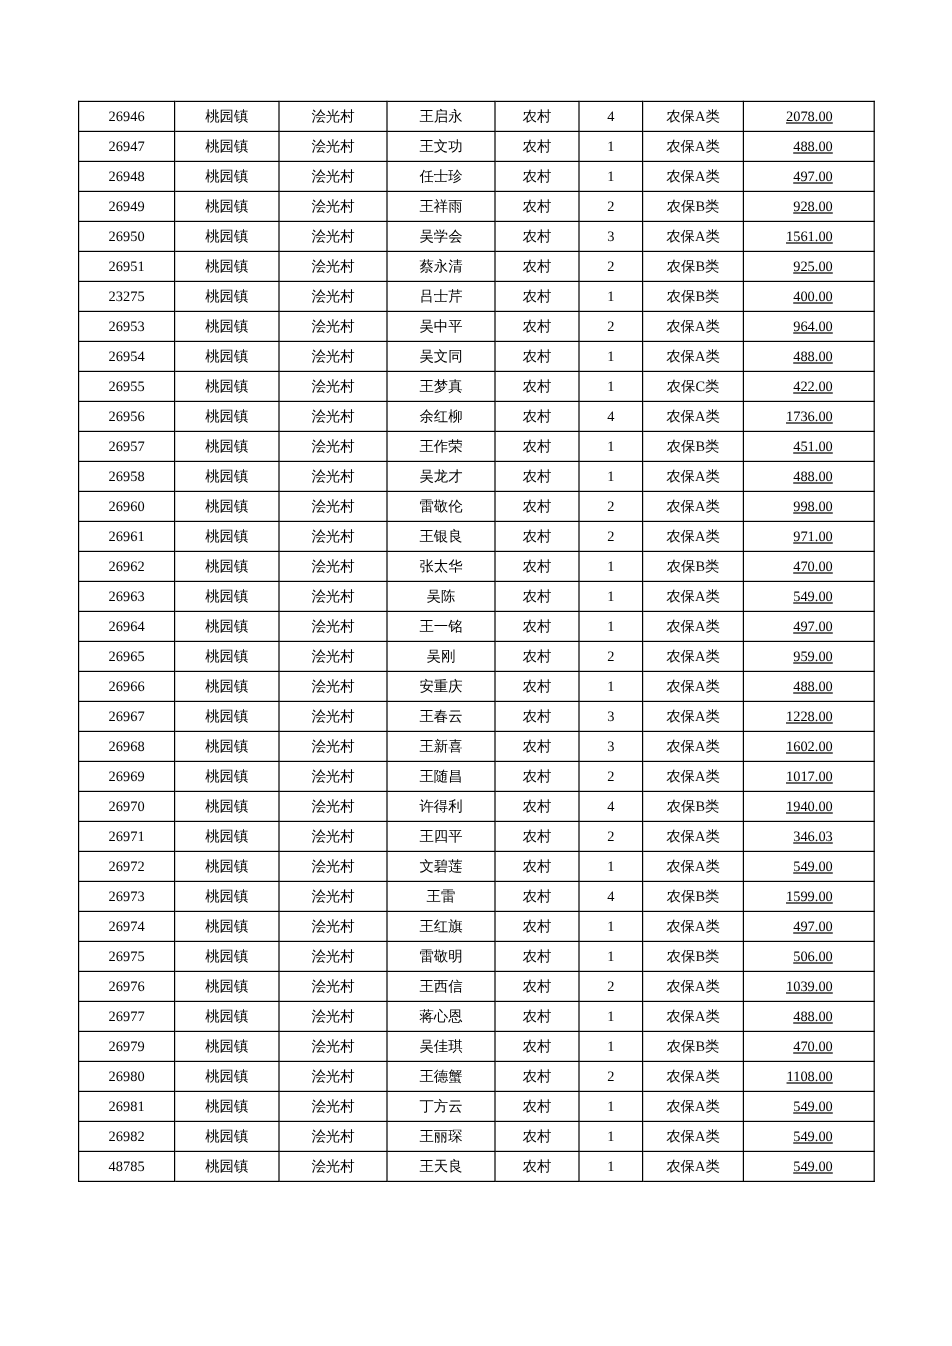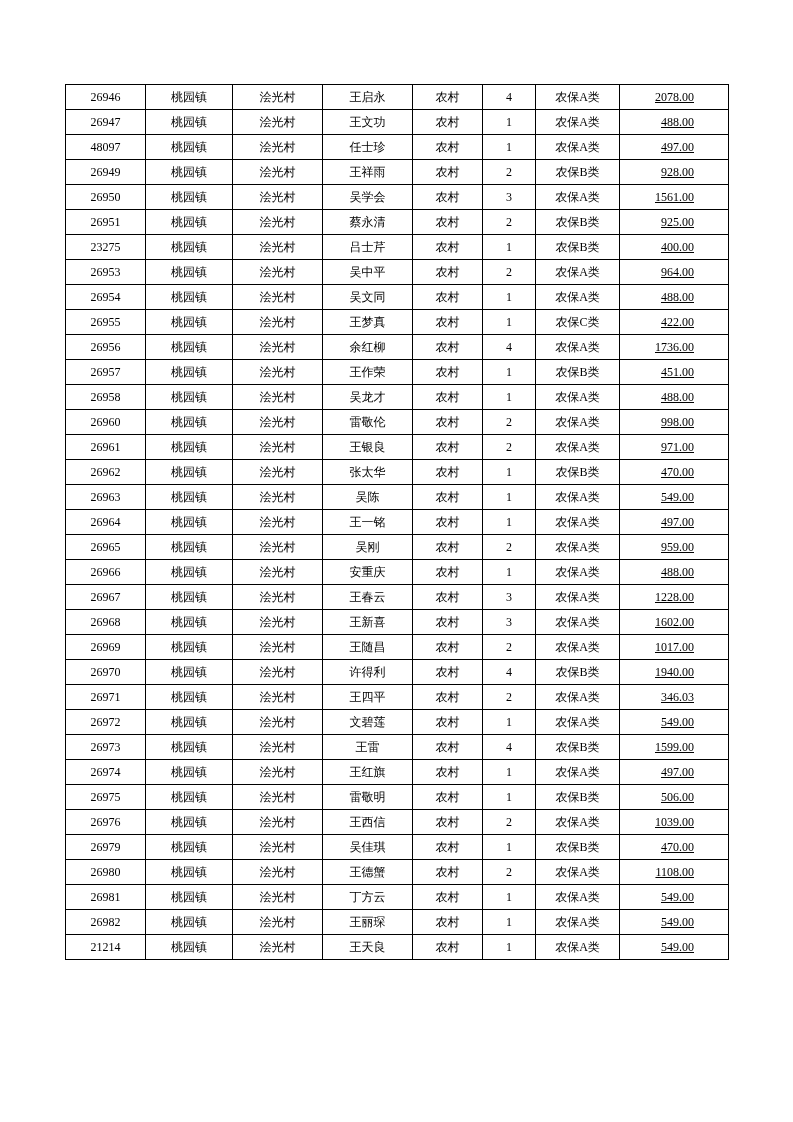--- a/index.html
+++ b/index.html
@@ -79,21 +79,21 @@
           <td class="col-id">26947</td>
           <td class="col-town">桃园镇</td>
           <td class="col-village">浍光村</td>
           <td class="col-name">王文功</td>
           <td class="col-type">农村</td>
           <td class="col-count">1</td>
           <td class="col-category">农保A类</td>
           <td class="col-amount">488.00</td>
         </tr>
         <tr>
-          <td class="col-id">48097</td>
+          <td class="col-id">26948</td>
           <td class="col-town">桃园镇</td>
           <td class="col-village">浍光村</td>
           <td class="col-name">任士珍</td>
           <td class="col-type">农村</td>
           <td class="col-count">1</td>
           <td class="col-category">农保A类</td>
           <td class="col-amount">497.00</td>
         </tr>
         <tr>
           <td class="col-id">26949</td>
@@ -359,20 +359,30 @@
           <td class="col-id">26976</td>
           <td class="col-town">桃园镇</td>
           <td class="col-village">浍光村</td>
           <td class="col-name">王西信</td>
           <td class="col-type">农村</td>
           <td class="col-count">2</td>
           <td class="col-category">农保A类</td>
           <td class="col-amount">1039.00</td>
         </tr>
         <tr>
+          <td class="col-id">26977</td>
+          <td class="col-town">桃园镇</td>
+          <td class="col-village">浍光村</td>
+          <td class="col-name">蒋心恩</td>
+          <td class="col-type">农村</td>
+          <td class="col-count">1</td>
+          <td class="col-category">农保A类</td>
+          <td class="col-amount">488.00</td>
+        </tr>
+        <tr>
           <td class="col-id">26979</td>
           <td class="col-town">桃园镇</td>
           <td class="col-village">浍光村</td>
           <td class="col-name">吴佳琪</td>
           <td class="col-type">农村</td>
           <td class="col-count">1</td>
           <td class="col-category">农保B类</td>
           <td class="col-amount">470.00</td>
         </tr>
         <tr>
@@ -399,21 +409,21 @@
           <td class="col-id">26982</td>
           <td class="col-town">桃园镇</td>
           <td class="col-village">浍光村</td>
           <td class="col-name">王丽琛</td>
           <td class="col-type">农村</td>
           <td class="col-count">1</td>
           <td class="col-category">农保A类</td>
           <td class="col-amount">549.00</td>
         </tr>
         <tr>
-          <td class="col-id">21214</td>
+          <td class="col-id">48785</td>
           <td class="col-town">桃园镇</td>
           <td class="col-village">浍光村</td>
           <td class="col-name">王天良</td>
           <td class="col-type">农村</td>
           <td class="col-count">1</td>
           <td class="col-category">农保A类</td>
           <td class="col-amount">549.00</td>
         </tr>
       </tbody>
   </table>

